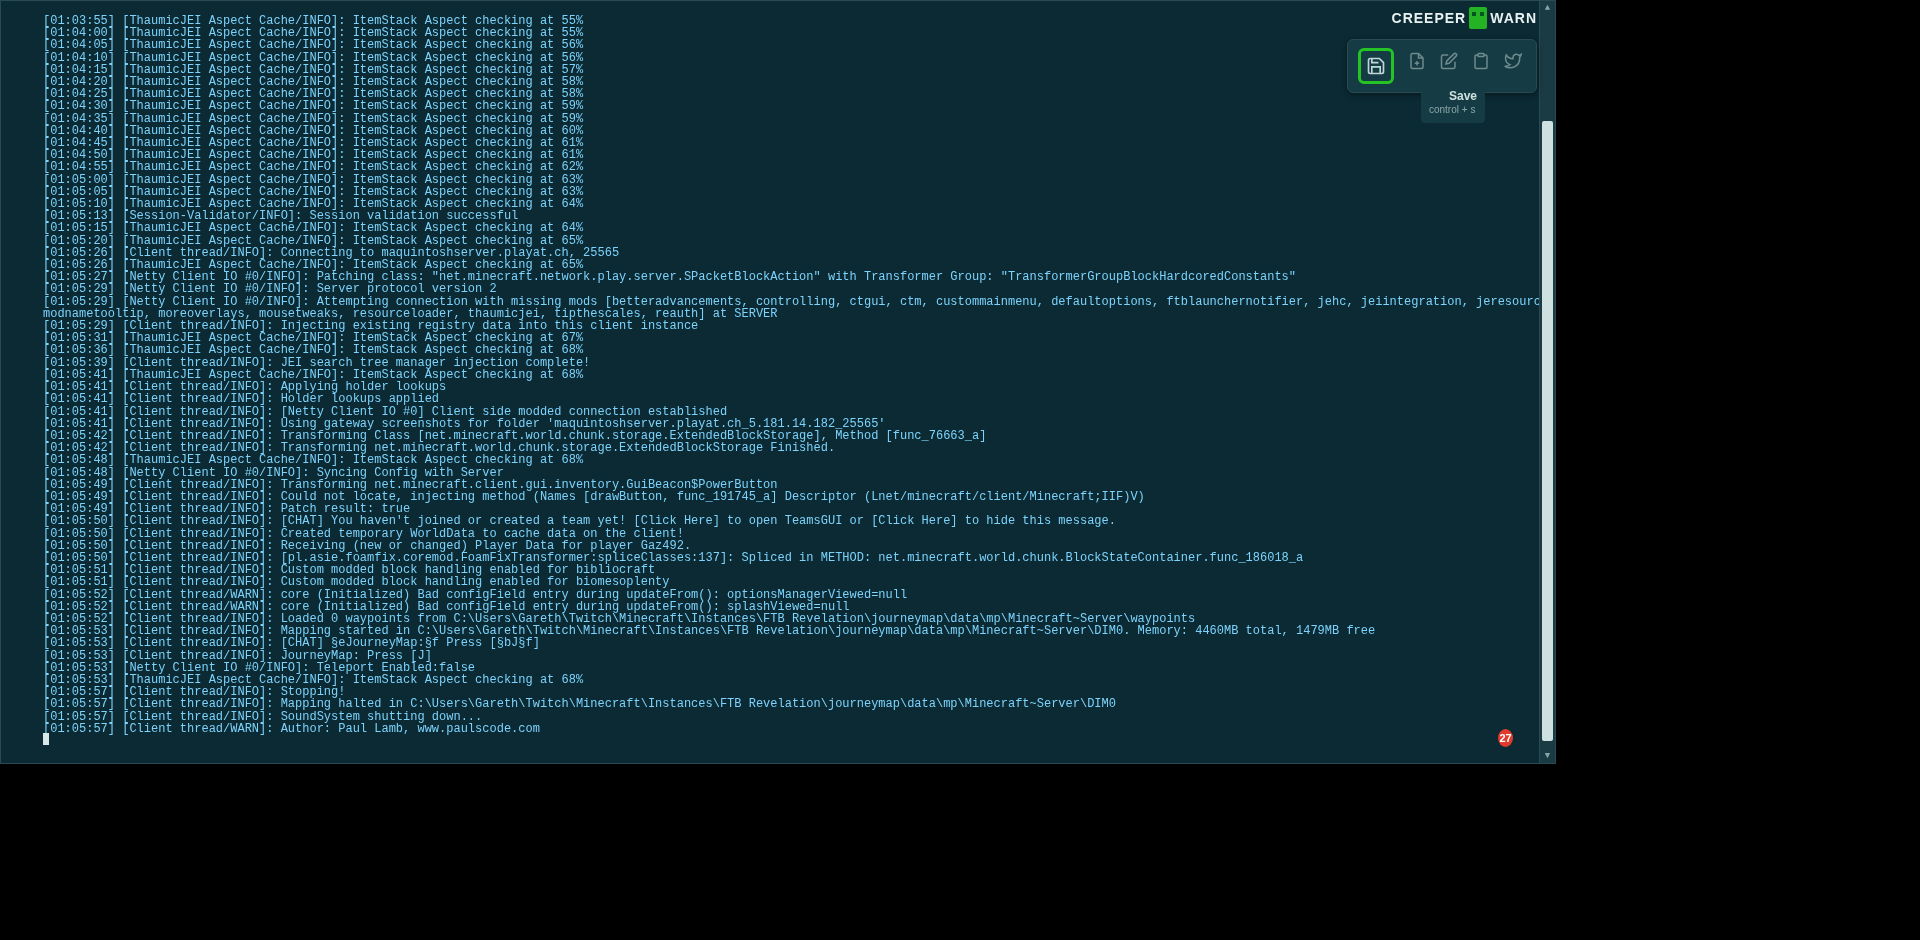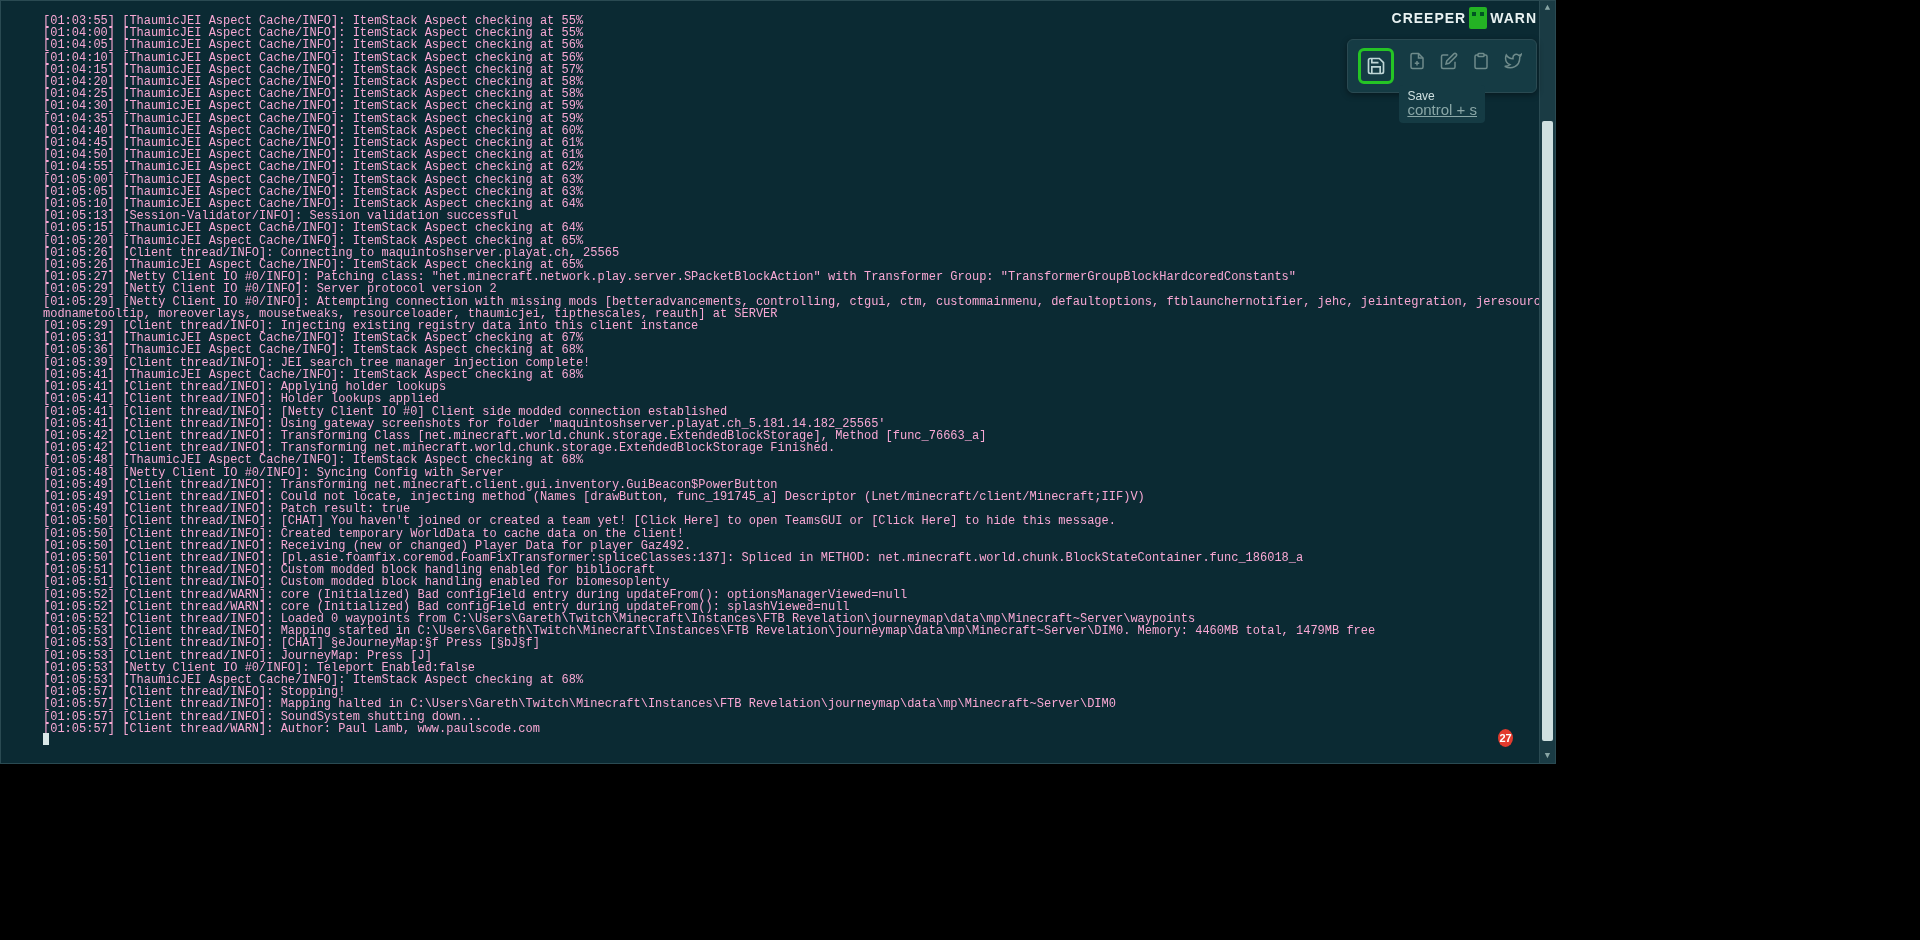--- a/index.html
+++ b/index.html
@@ -15,21 +15,21 @@
     overflow: hidden;
   }
 
   .log-area {
     position: absolute;
     left: 0; top: 0; right: 0; bottom: 0;
     padding: 14px 9px 10px 42px;
     white-space: pre;
     line-height: 12.2px;
     font-size: 12px;
-    color: #f9a8d4;
+    color: #7dd3fc;
     overflow: hidden;
   }
   .log-line { display: block; }
 
   
   .vscroll {
     position: absolute;
     right: 0; top: 0; bottom: 0;
     width: 16px;
     background: #1a3b44;
@@ -98,22 +98,22 @@
     position: absolute;
     right: 70px; top: 84px;
     background: #153b44;
     padding: 4px 8px 6px 8px;
     border-radius: 4px;
     font-family: Arial, sans-serif;
     color: #cfe0e0;
     font-size: 12px;
     line-height: 14px;
   }
-  .tooltip .title { font-weight: normal; }
-  .tooltip .sub   { color: #8aa7a7; font-size: 15px; text-decoration: underline; }
+  .tooltip .title { font-weight: bold; margin-left: 20px; }
+  .tooltip .sub   { color: #8aa7a7; font-size: 10px; }
 
   .badge {
     position: absolute;
     right: 42px; bottom: 16px;
     width: 15px; height: 18px; border-radius: 50%;
     background: #e23b2e; color: #fff;
     font: bold 11px/18px Arial, sans-serif; text-align: center;
   }
 
   .cursor {

